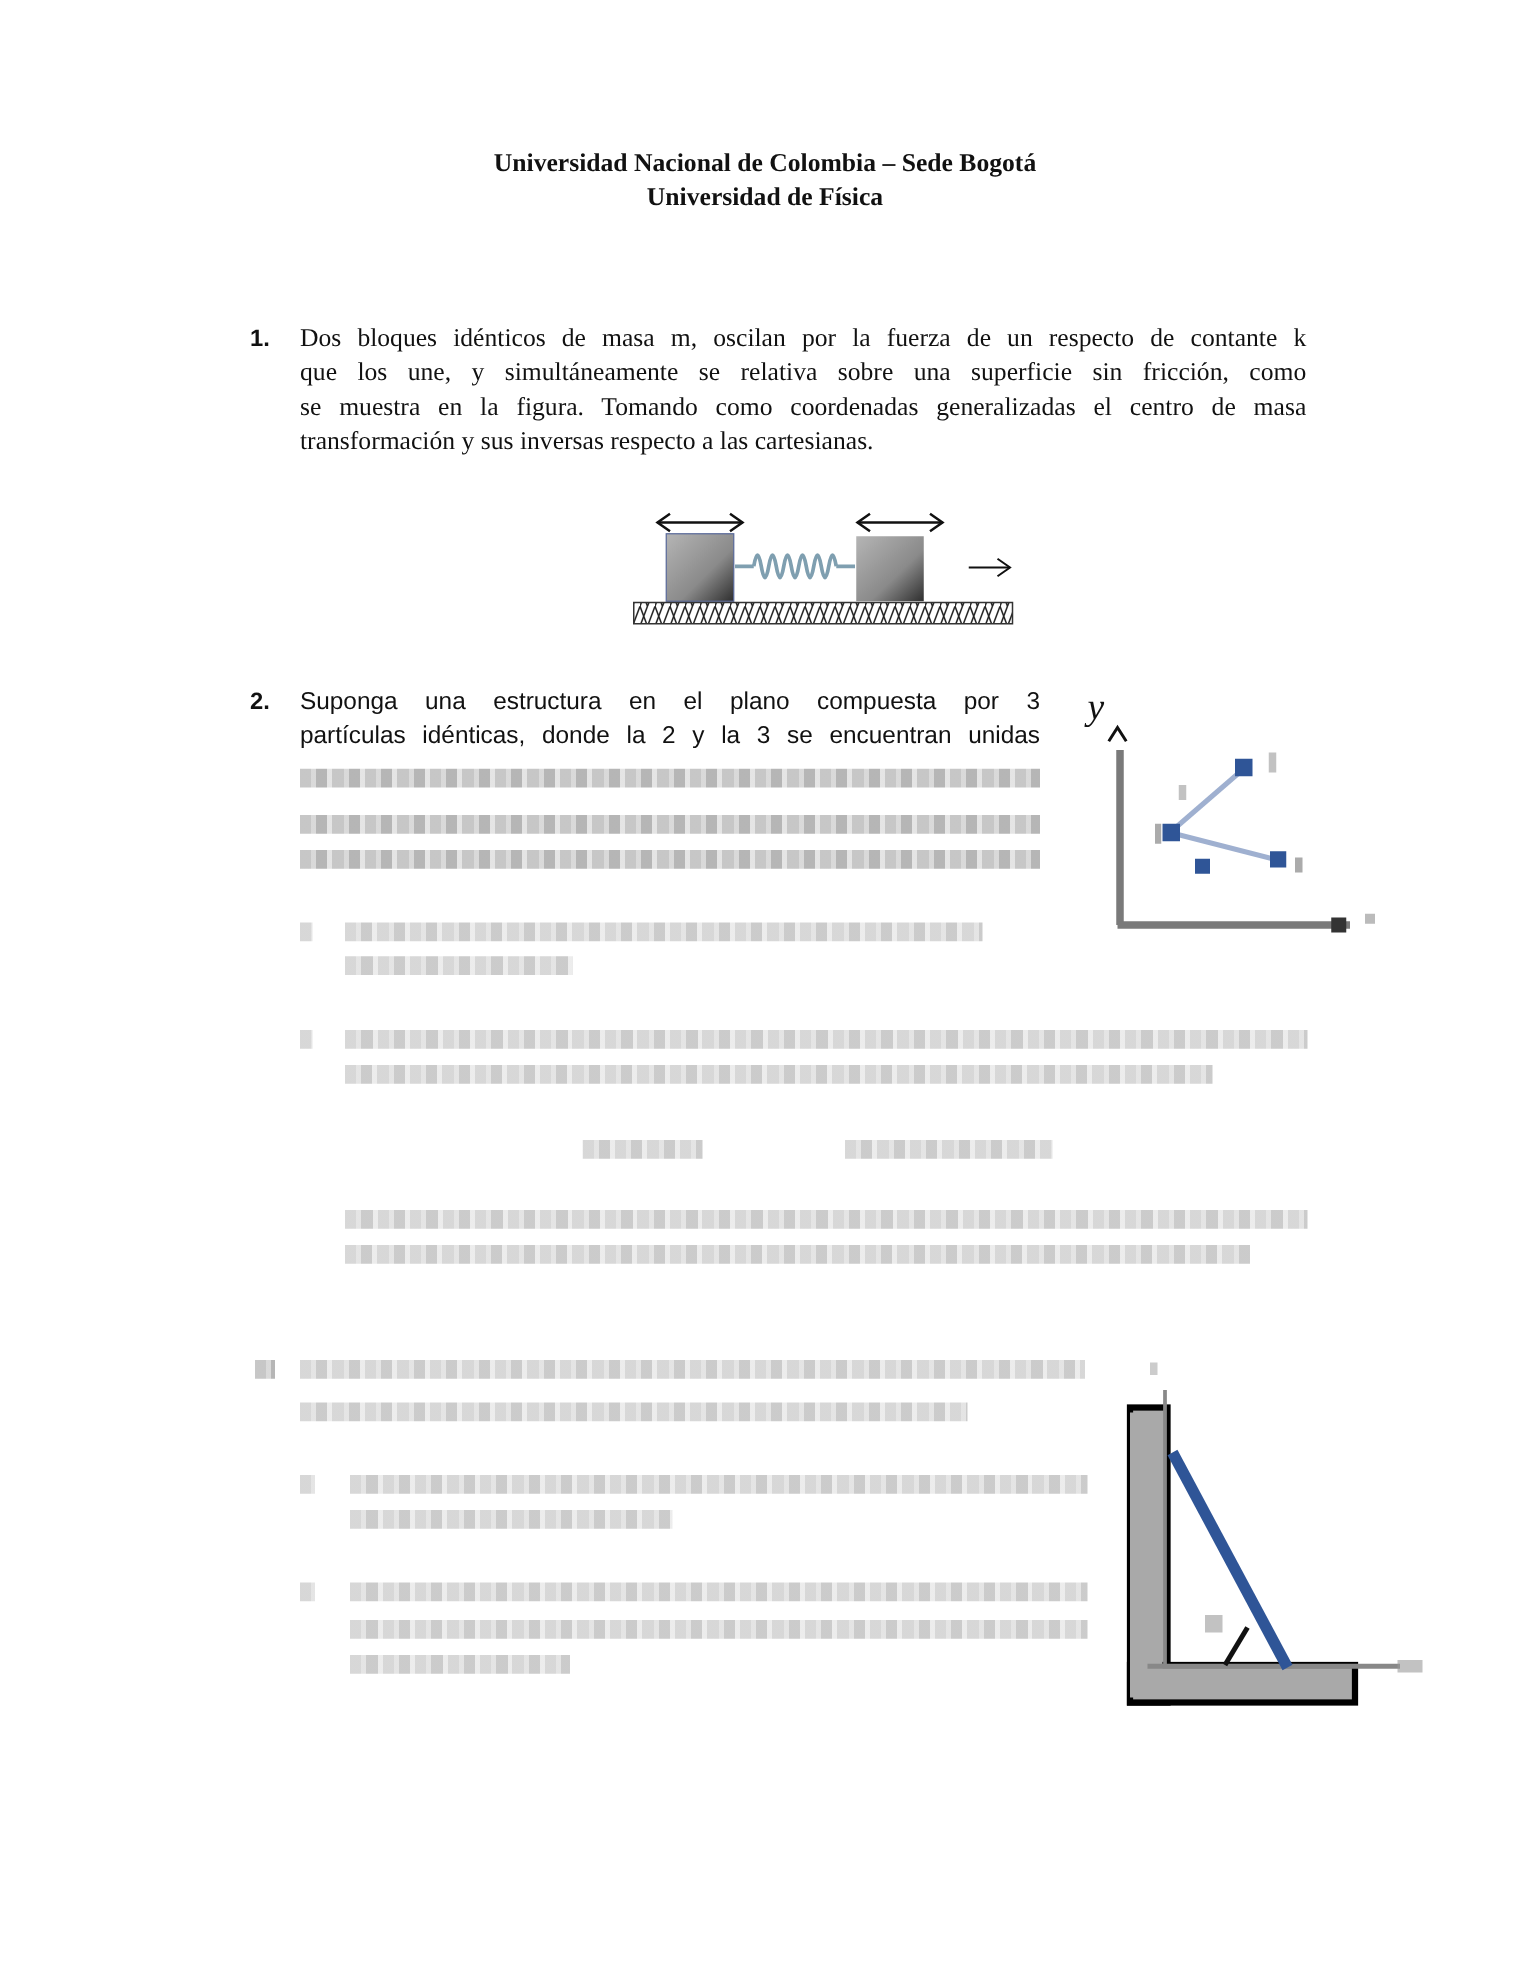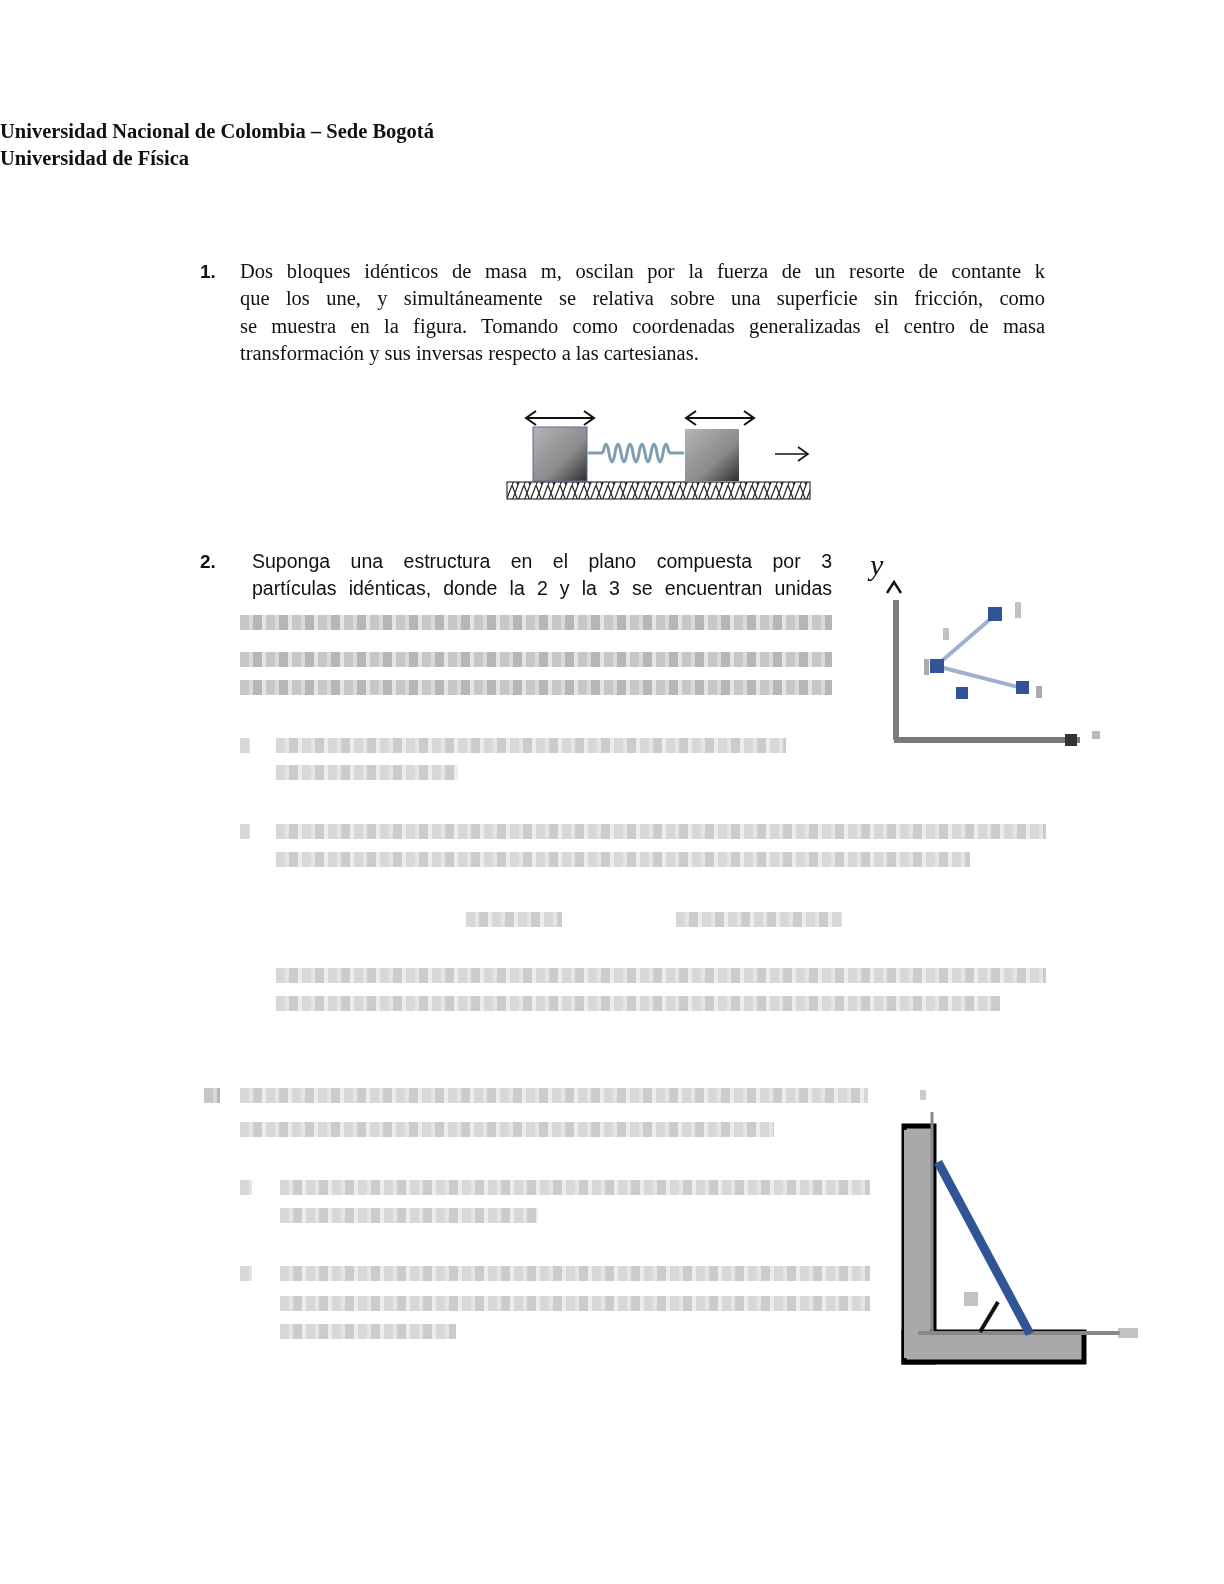--- a/index.html
+++ b/index.html
@@ -1,41 +1,41 @@
 <!DOCTYPE html>
 <html><head>
 <meta charset="utf-8">
 <style>
   html, body { margin: 0; padding: 0; background: #ffffff; }
   body { width: 1224px; height: 1584px; position: relative; overflow: hidden; font-family: "Liberation Serif", serif; color: #111; }
-  .header { position: absolute; top: 118px; left: 0; width: 1224px; font-weight: bold; font-size: 20.5px; line-height: 27px; }
+  .header { position: absolute; top: 118px; left: 0; width: 1224px; text-align: center; font-weight: bold; font-size: 20.5px; line-height: 27px; }
   .p1 { position: absolute; top: 258px; left: 200px; width: 845px; font-size: 20.5px; line-height: 27.4px; }
   .num { position: absolute; left: 0; top: 0; font-weight: bold; font-family: "Liberation Sans", sans-serif; font-size: 19px; }
   .p1 .body { margin-left: 40px; text-align: justify; }
   .p1 .body .line { display: block; text-align: justify; text-align-last: justify; white-space: nowrap; }
   .p1 .body .line.last { text-align-last: left; }
   .p2 { position: absolute; top: 548px; left: 200px; width: 632px; font-family: "Liberation Sans", sans-serif; font-size: 19.5px; line-height: 27px; }
-  .p2 .body { margin-left: 52px; }
+  .p2 .body { margin-left: 40px; }
   .p2 .line { display: block; text-align-last: justify; white-space: nowrap; }
   .blur { position: absolute; background: repeating-linear-gradient(90deg, #bdbdbd 0 9px, #d3d3d3 9px 13px, #a9a9a9 13px 22px, #e0e0e0 22px 26px); opacity: .85; height: 15px; }
   .blur.light { opacity: .6; }
   svg { position: absolute; }
 </style>
 </head>
 <body>
 
 <div class="header">
   <div>Universidad Nacional de Colombia – Sede Bogotá</div>
   <div>Universidad de Física</div>
 </div>
 
 <div class="p1">
   <span class="num">1.</span>
   <div class="body">
-    <span class="line">Dos bloques idénticos de masa m, oscilan por la fuerza de un resorte de contante k</span>
+    <span class="line">Dos bloques idénticos de masa m, oscilan por la fuerza de un respecto de contante k</span>
     <span class="line">que los une, y simultáneamente se relativa sobre una superficie sin fricción, como</span>
     <span class="line">se muestra en la figura. Tomando como coordenadas generalizadas el centro de masa</span>
     <span class="line last">transformación y sus inversas respecto a las cartesianas.</span>
   </div>
 </div>
 
 <svg style="left:500px;top:405px;" width="320" height="100" viewBox="0 0 320 100">
   <defs>
     <linearGradient id="blk" x1="0" y1="0" x2="1" y2="1">
       <stop offset="0" stop-color="#b5b5b5"></stop>

